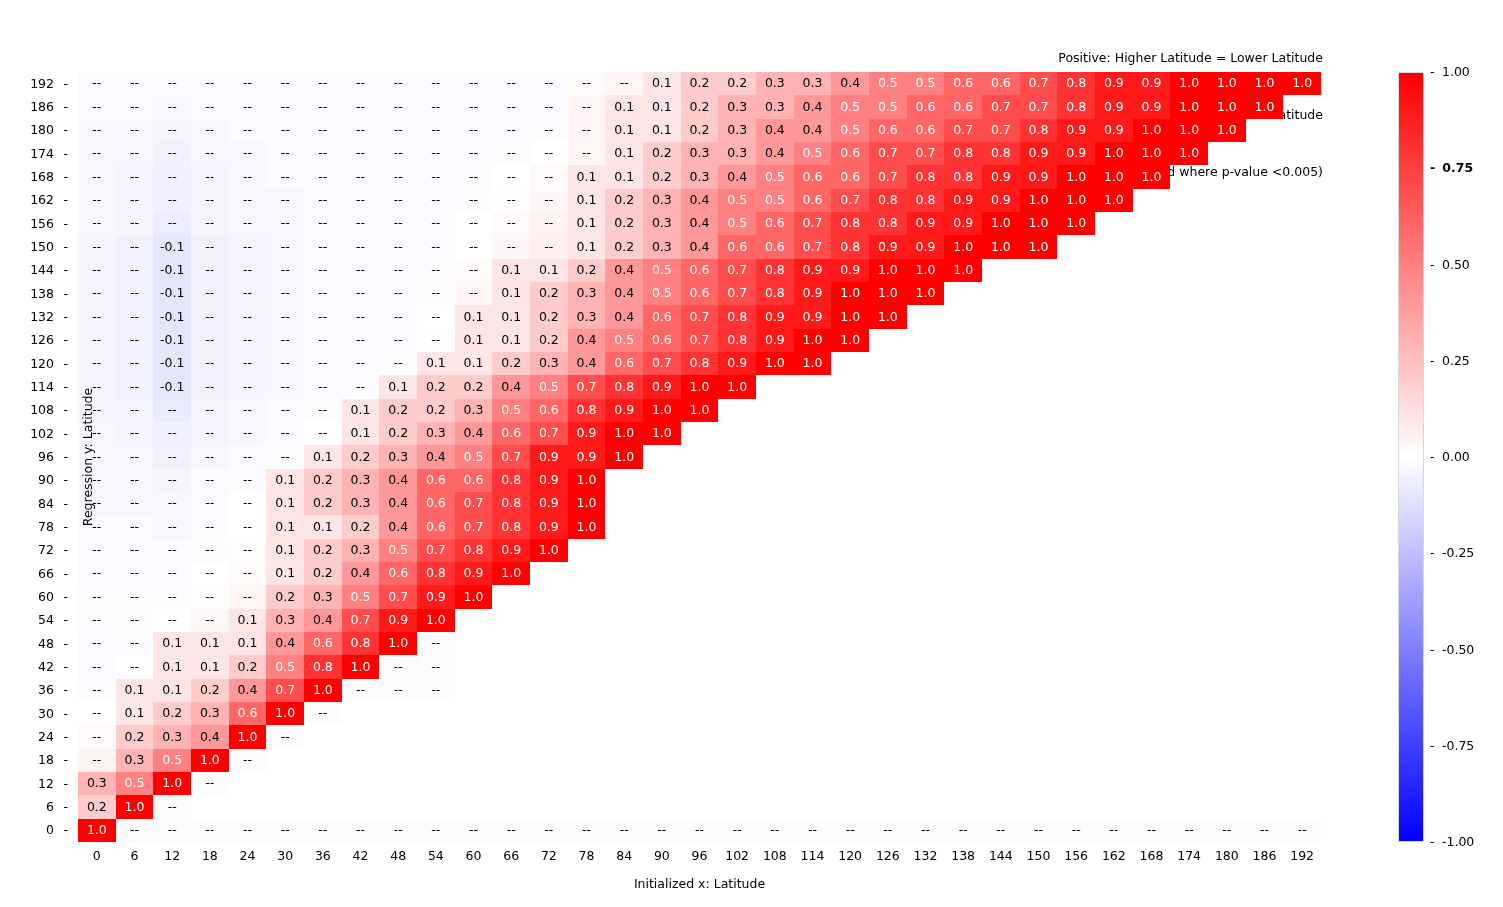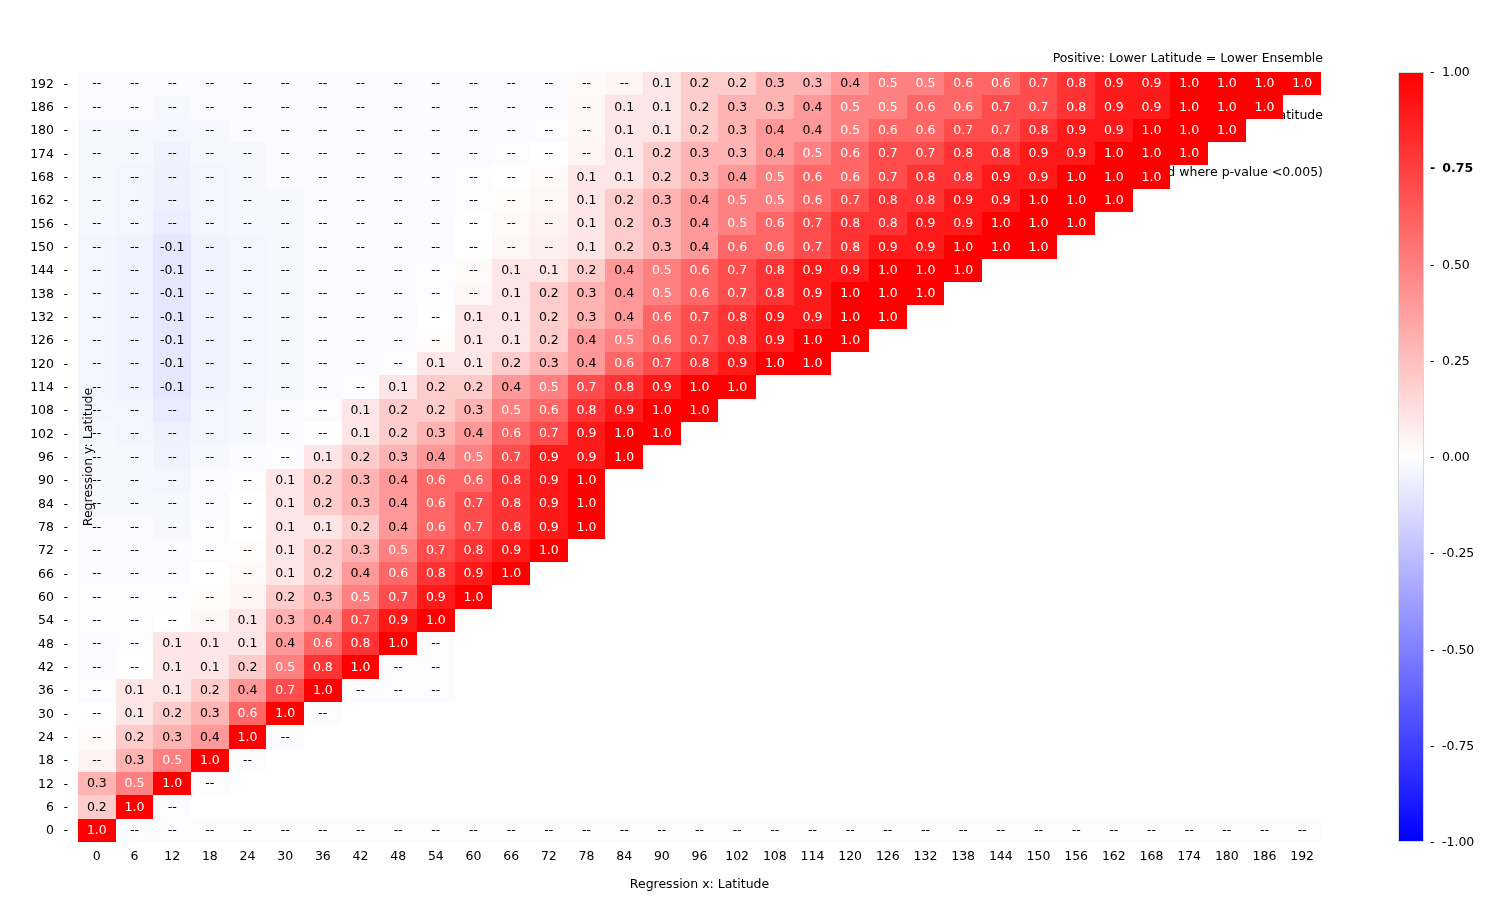--- a/index.html
+++ b/index.html
@@ -141,21 +141,21 @@
 <body>
 
 <div id="root">
 
   <div id="title-block">
     <div>Grand Ensemble (330 members / 8 suites) Correlation Matrix: Latitude vs. Latitude</div>
     <div>Initialized: 0000 UTC 04 Apr 2026</div>
   </div>
 
   <div id="note-block">
-    <div>Positive: Lower Latitude = Lower Ensemble</div>
+    <div>Positive: Higher Latitude = Lower Latitude</div>
     <div>Negative: Lower Latitude = Higher Latitude</div>
     <div>(r^2 labeled where p-value &lt;0.005)</div>
   </div>
 
   <div id="plot">
     <div id="grid" style="grid-template-columns: repeat(33, 1fr); grid-template-rows: repeat(33, 1fr);">
         <div class="cell" style="background: rgb(250, 250, 255);">
           <span class="dash">--</span>
         </div>
         <div class="cell" style="background: rgb(250, 250, 255);">
@@ -2415,21 +2415,21 @@
           <span class="dash">--</span>
         </div>
         <div class="cell" style="background: rgb(252, 252, 255);">
           <span class="dash">--</span>
         </div>
         <div class="cell" style="background: rgb(252, 252, 255);">
           <span class="dash">--</span>
         </div>
       </div>
     <div id="yaxis-title">Regression y: Latitude</div>
-    <div id="xaxis-title">Regression x: Latitude</div>
+    <div id="xaxis-title">Initialized x: Latitude</div>
   <div class="ytick" style="top: 3.66667px;"><span>192</span> <span class="tickmark">-</span></div>
       <div class="ytick" style="top: 27px;"><span>186</span> <span class="tickmark">-</span></div>
       <div class="ytick" style="top: 50.3333px;"><span>180</span> <span class="tickmark">-</span></div>
       <div class="ytick" style="top: 73.6667px;"><span>174</span> <span class="tickmark">-</span></div>
       <div class="ytick" style="top: 97px;"><span>168</span> <span class="tickmark">-</span></div>
       <div class="ytick" style="top: 120.333px;"><span>162</span> <span class="tickmark">-</span></div>
       <div class="ytick" style="top: 143.667px;"><span>156</span> <span class="tickmark">-</span></div>
       <div class="ytick" style="top: 167px;"><span>150</span> <span class="tickmark">-</span></div>
       <div class="ytick" style="top: 190.333px;"><span>144</span> <span class="tickmark">-</span></div>
       <div class="ytick" style="top: 213.667px;"><span>138</span> <span class="tickmark">-</span></div>

